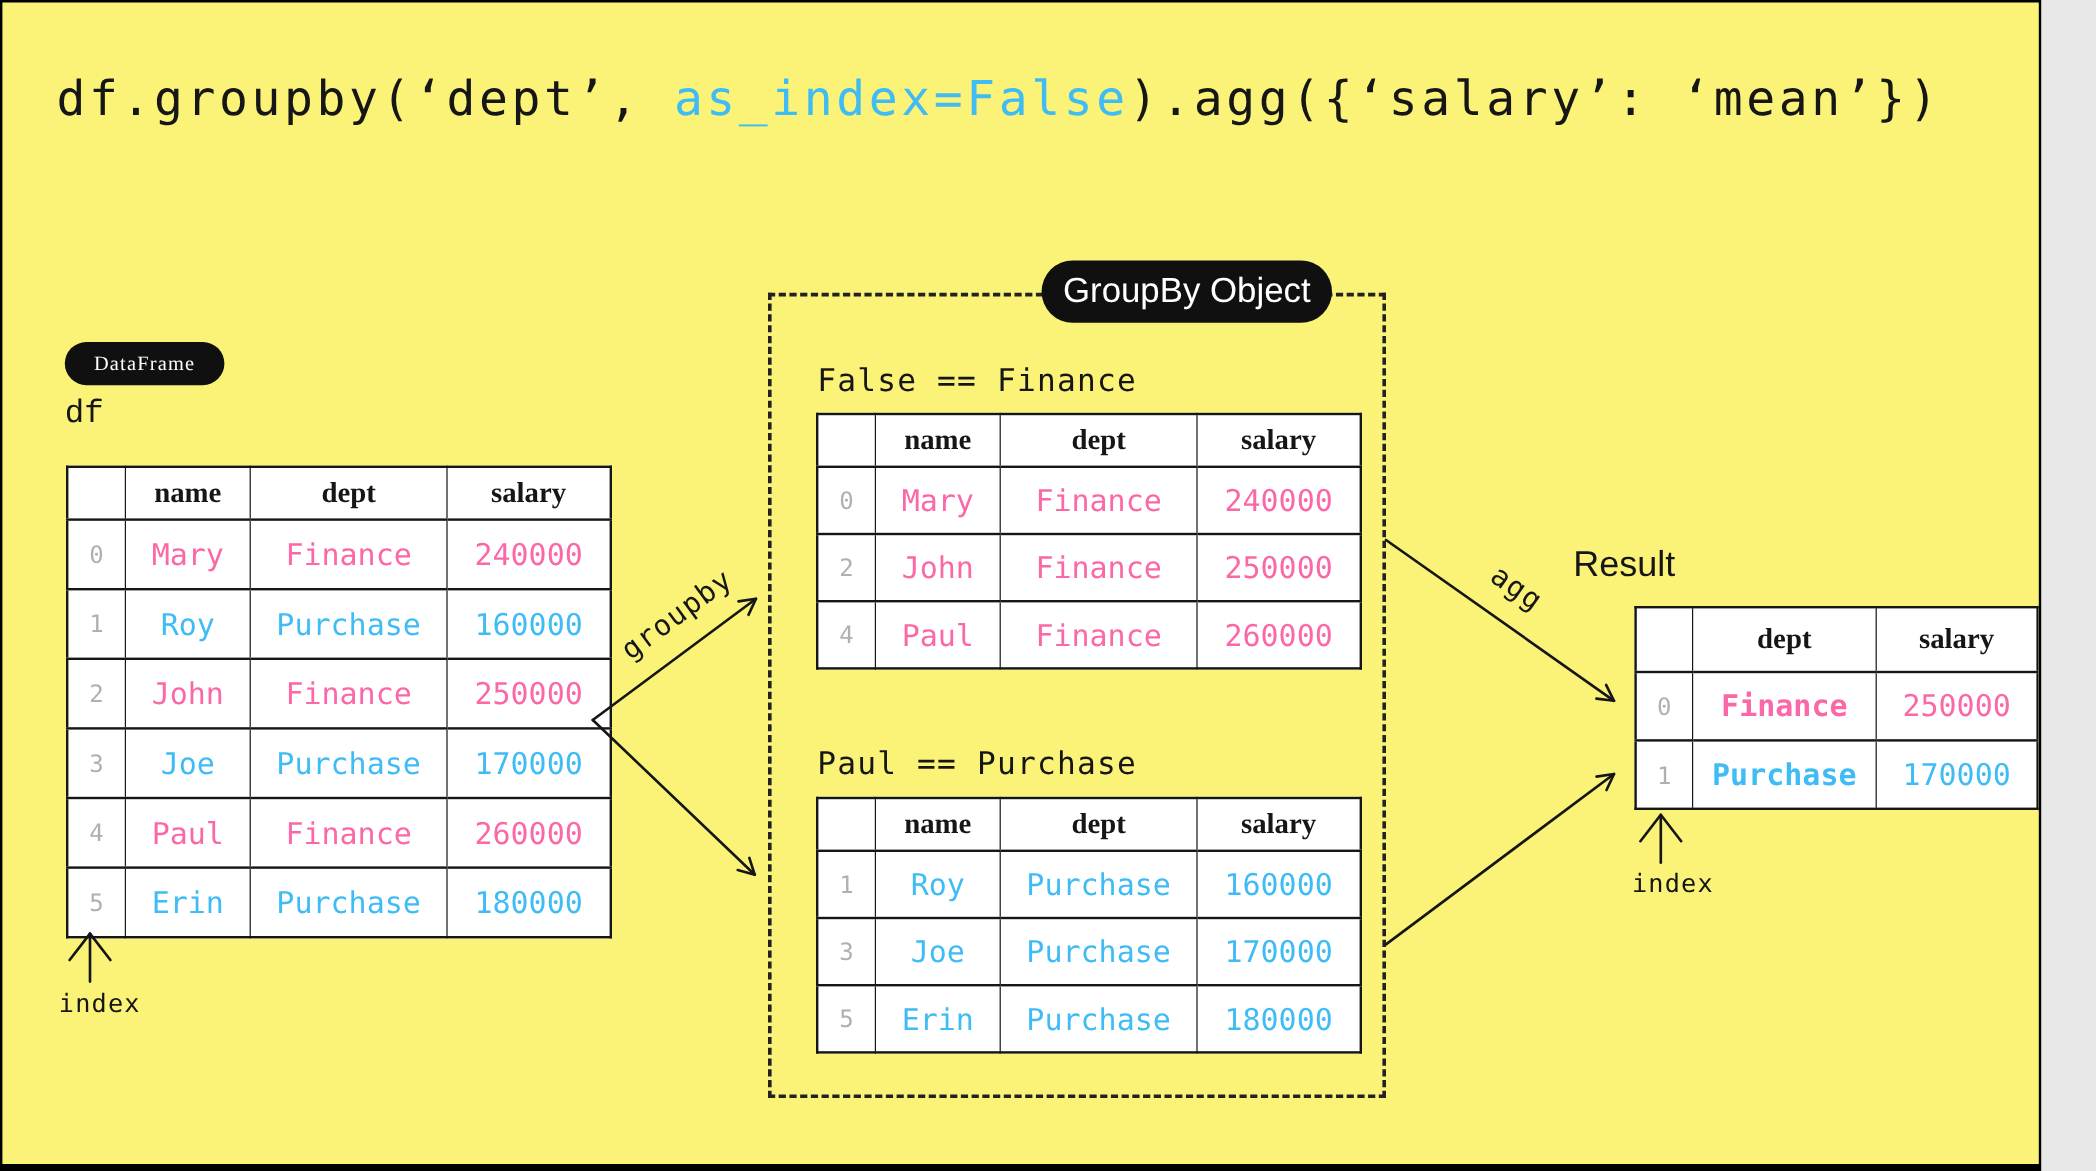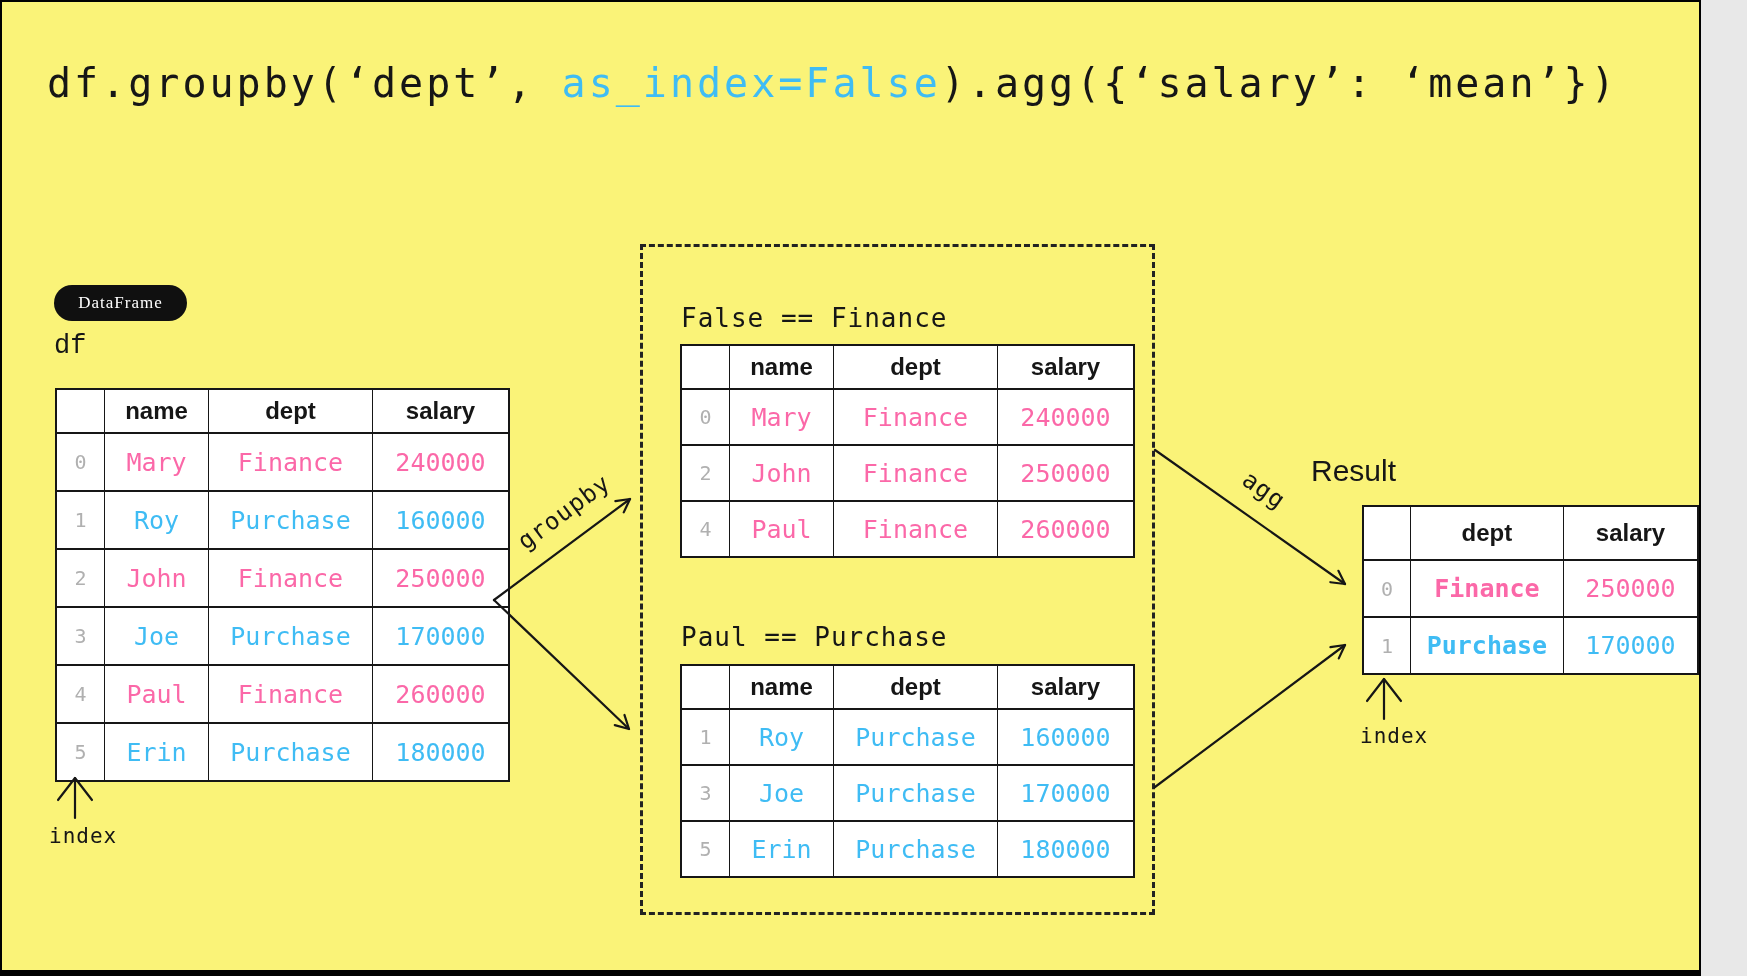--- a/index.html
+++ b/index.html
@@ -55,21 +55,21 @@
   }
 
   
   table.dtable{
     position:absolute;border-collapse:collapse;table-layout:fixed;
     background:var(--table-bg);border:2.5px solid var(--ink);z-index:2;
   }
   .dtable th{
     font-weight:bold;font-size:24px;height:40px;text-align:center;
     border:1px solid var(--ink);border-bottom:2px solid var(--ink);
-    font-family:Liberation Sans, sans-serif;color:var(--ink);
+    font-family:Liberation Serif, serif;color:var(--ink);
   }
   .dtable td{
     font-size:25px;height:54px;text-align:center;
     border:1px solid var(--ink);border-top:2px solid var(--ink);
     font-family:"DejaVu Sans Mono", monospace;
   }
   .dtable .idx{color:var(--index-gray);font-size:20px;font-weight:normal;}
   .pink{color:var(--pink);}
   .blue{color:var(--blue);}
 
@@ -152,20 +152,21 @@
           <td class="idx">5</td>
           <td class="blue">Erin</td>
           <td class="blue">Purchase</td>
           <td class="blue">180000</td>
         </tr>
       </tbody>
     </table>
   <div class="index-label il-df">index</div>
 
   <div class="dashed-box"></div>
+  <div class="pill pill-groupby">GroupBy Object</div>
 
   <div class="group-title gt-finance">False == Finance</div>
   <table class="dtable cols4 t-finance">
       <thead>
         <tr>
           <th class="idx"></th>
           <th>name</th>
           <th>dept</th>
           <th>salary</th>
         </tr>

